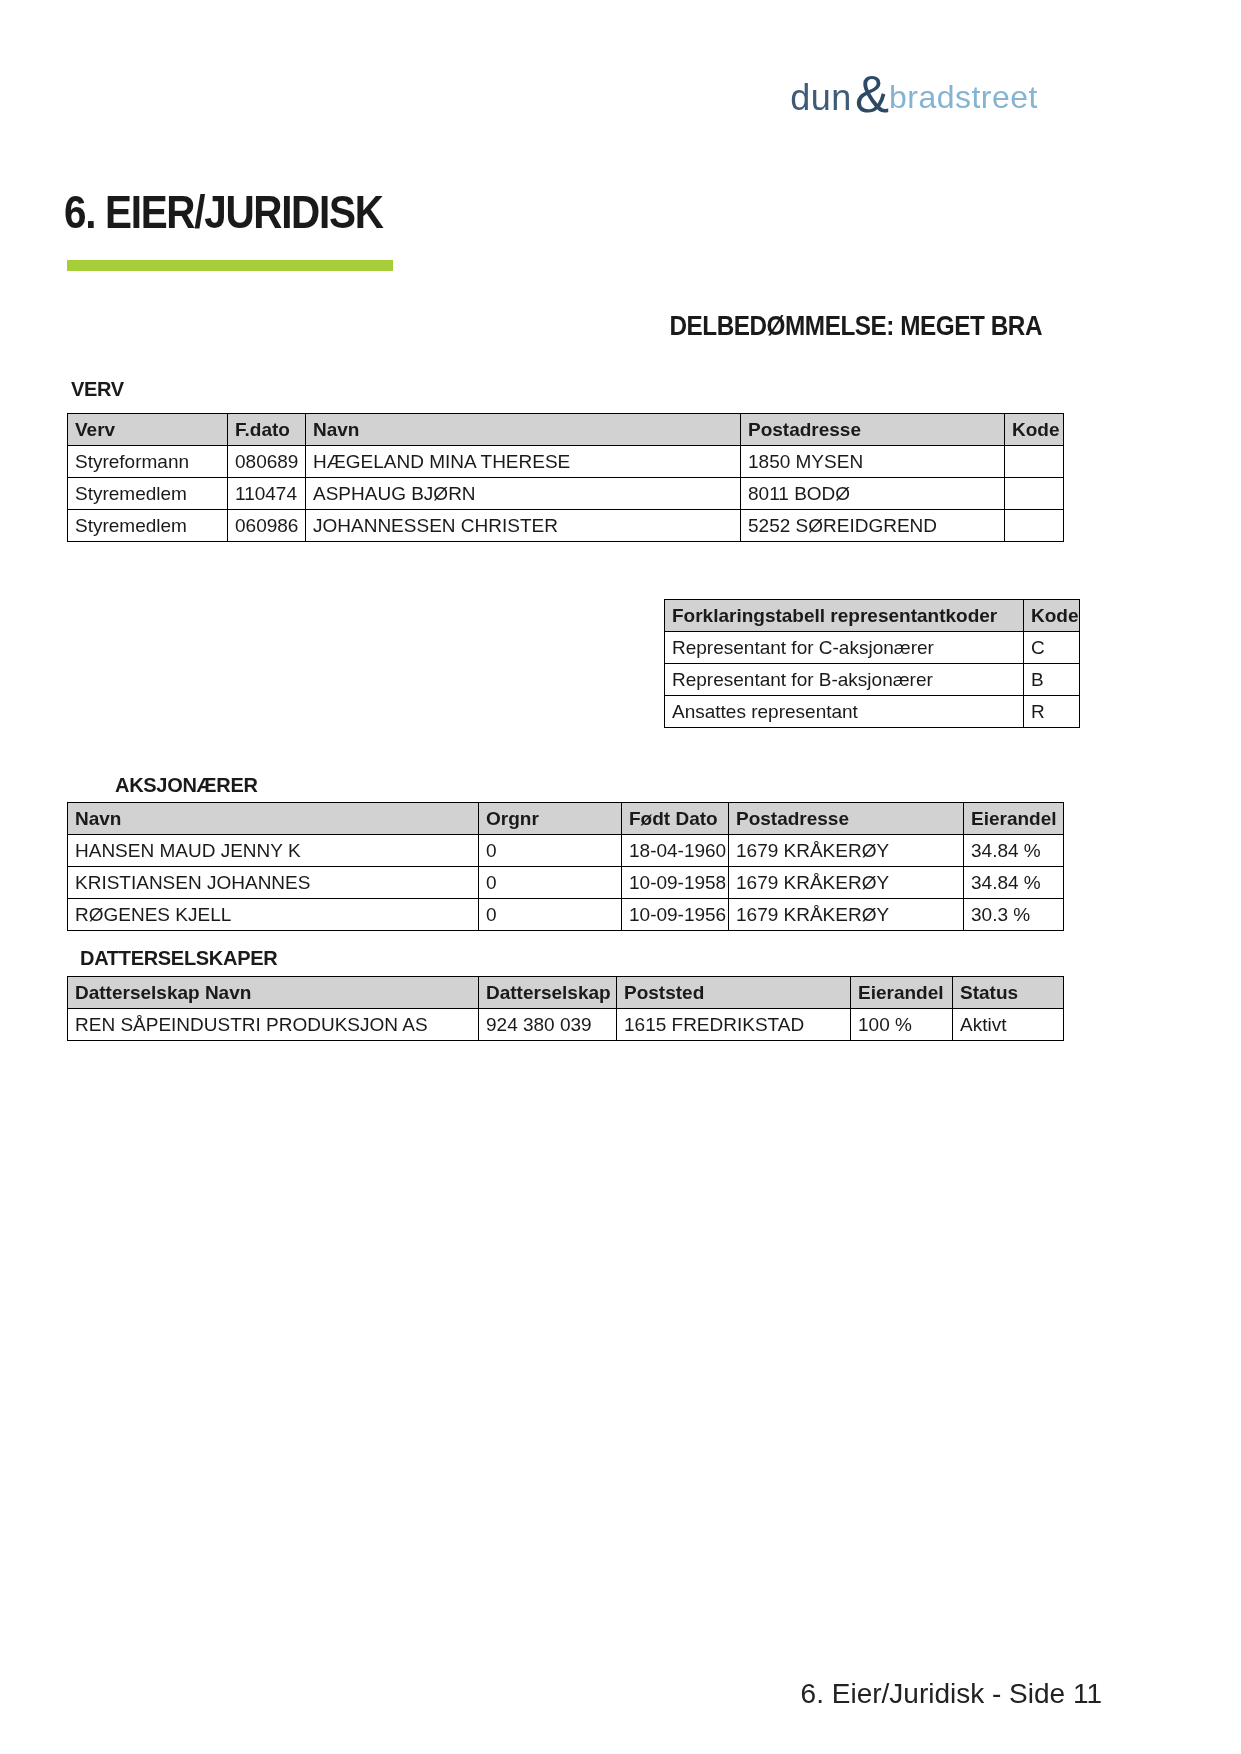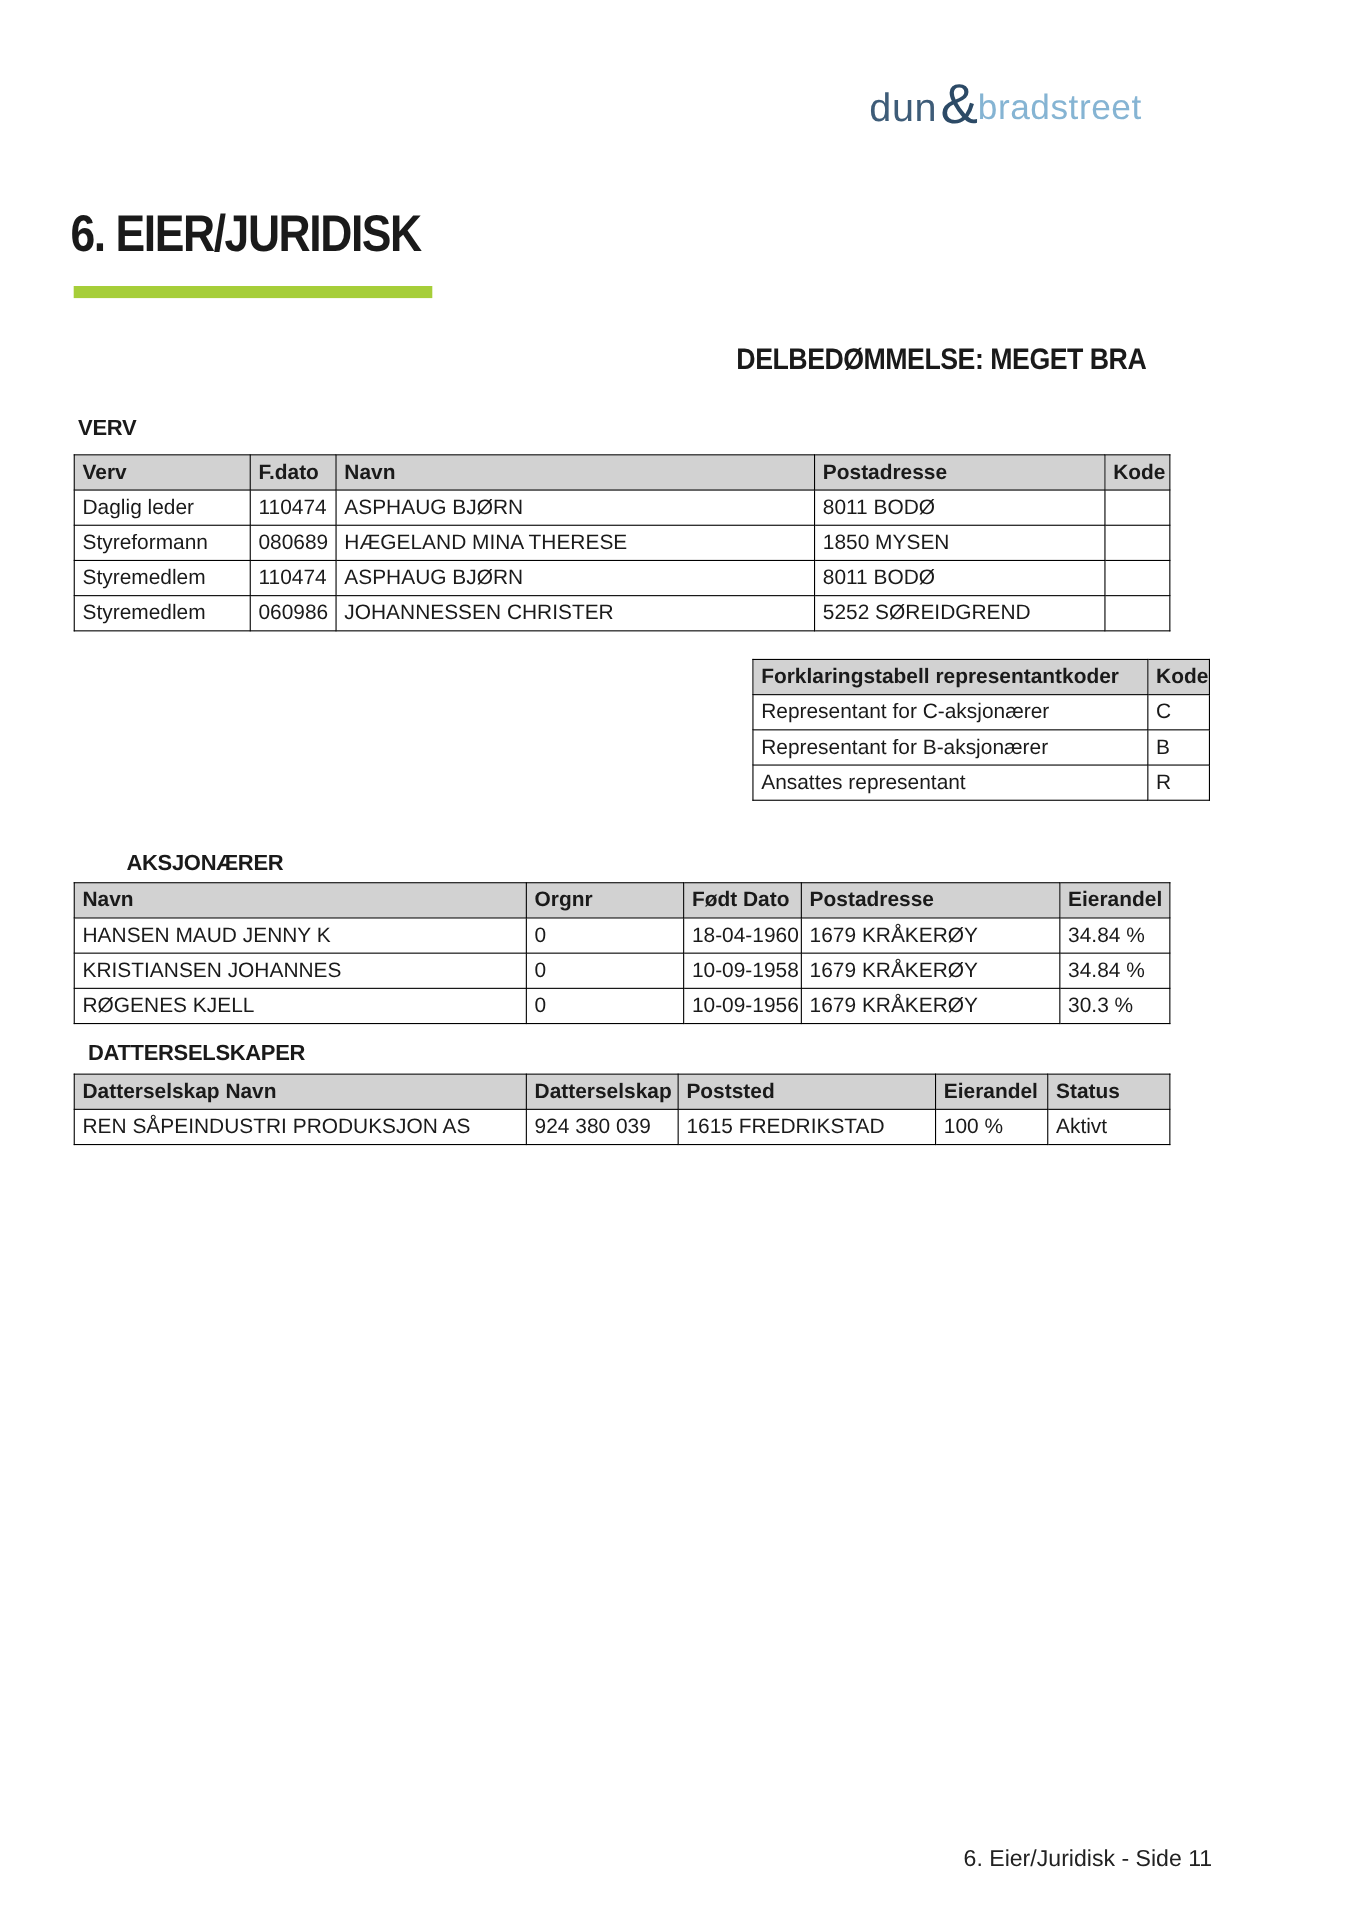--- a/index.html
+++ b/index.html
@@ -34,26 +34,26 @@
   
   table { border-collapse:collapse; table-layout:fixed; position:absolute; }
   th, td {
     border:1.5px solid #000; font-size:19px; padding:2px 7px; height:27px;
     text-align:left; vertical-align:middle; white-space:nowrap; overflow:hidden;
     font-weight:normal; color:#1a1a1a; background:#fff;
   }
   thead th { background:#d2d2d2; font-weight:bold; }
 
   #verv-table   { left:67px;  top:413px; width:996px; }
-  #forkl-table  { left:684px; top:599px; width:415px;padding-left:48px; }
+  #forkl-table  { left:664px; top:599px; width:415px;padding-left:48px; }
   #aksj-table   { left:67px;  top:802px; width:996px; }
   #datter-table { left:67px;  top:976px; width:996px; }
 
   
-  .footer { position:absolute; top:1678px; right:121px; font-size:21px; color:#222; white-space:nowrap; }
+  .footer { position:absolute; top:1678px; right:121px; font-size:28px; color:#222; white-space:nowrap; }
 </style>
 </head>
 <body>
 
 <div class="page">
 
   <div class="logo">
     <span class="logo-dun">dun</span>
     <span class="logo-amp">&amp;</span>
     <span class="logo-bradstreet">bradstreet</span>
@@ -77,27 +77,20 @@
       <tr>
           <th>Verv</th>
           <th>F.dato</th>
           <th>Navn</th>
           <th>Postadresse</th>
           <th>Kode</th>
         </tr>
     </thead>
     <tbody>
         <tr>
-          <td>Daglig leder</td>
-          <td>110474</td>
-          <td>ASPHAUG BJØRN</td>
-          <td>8011 BODØ</td>
-          <td></td>
-        </tr>
-        <tr>
           <td>Styreformann</td>
           <td>080689</td>
           <td>HÆGELAND MINA THERESE</td>
           <td>1850 MYSEN</td>
           <td></td>
         </tr>
         <tr>
           <td>Styremedlem</td>
           <td>110474</td>
           <td>ASPHAUG BJØRN</td>

